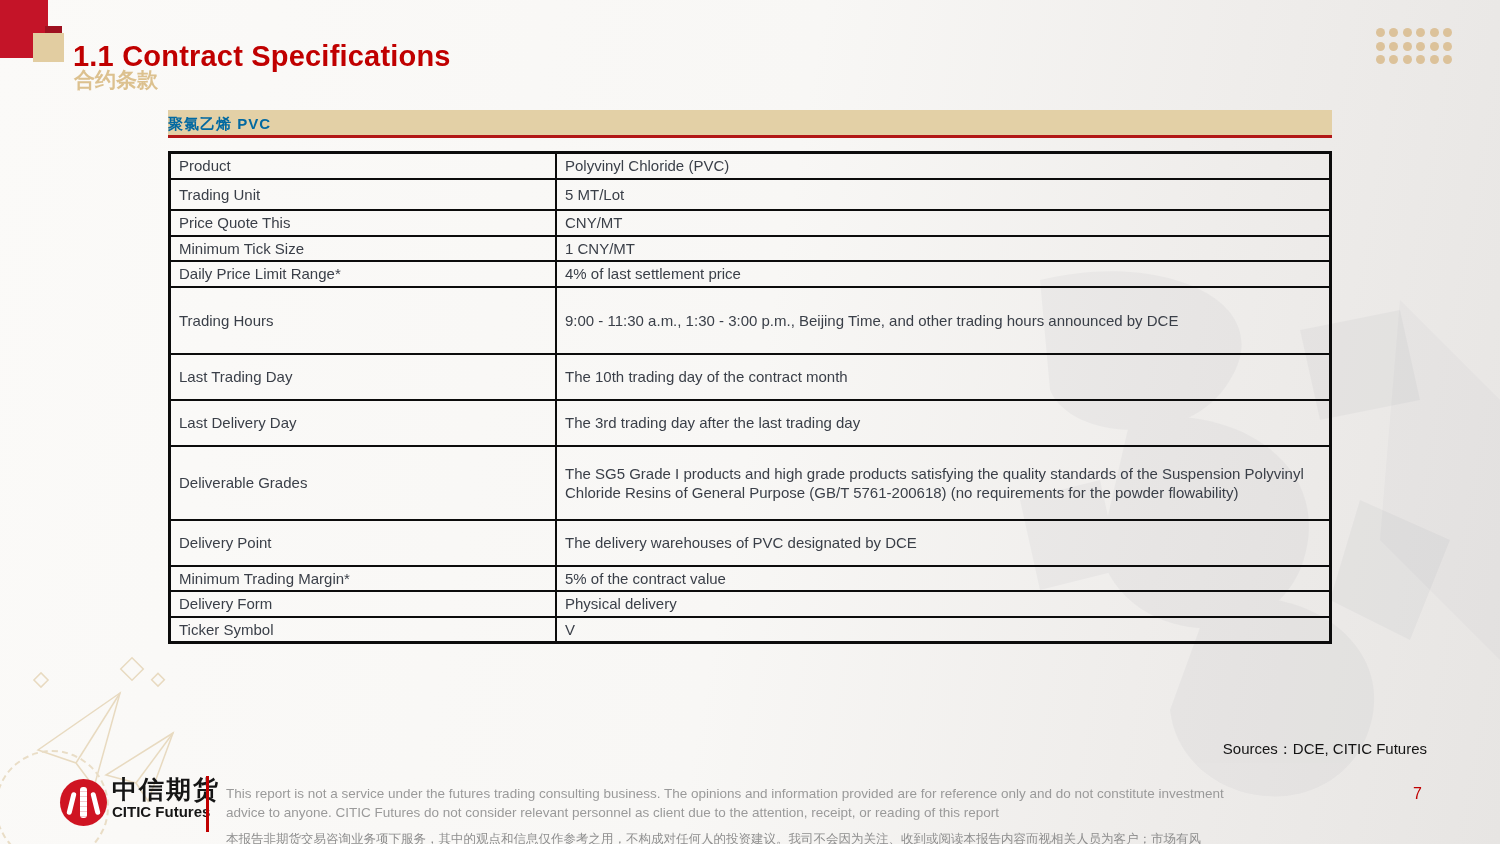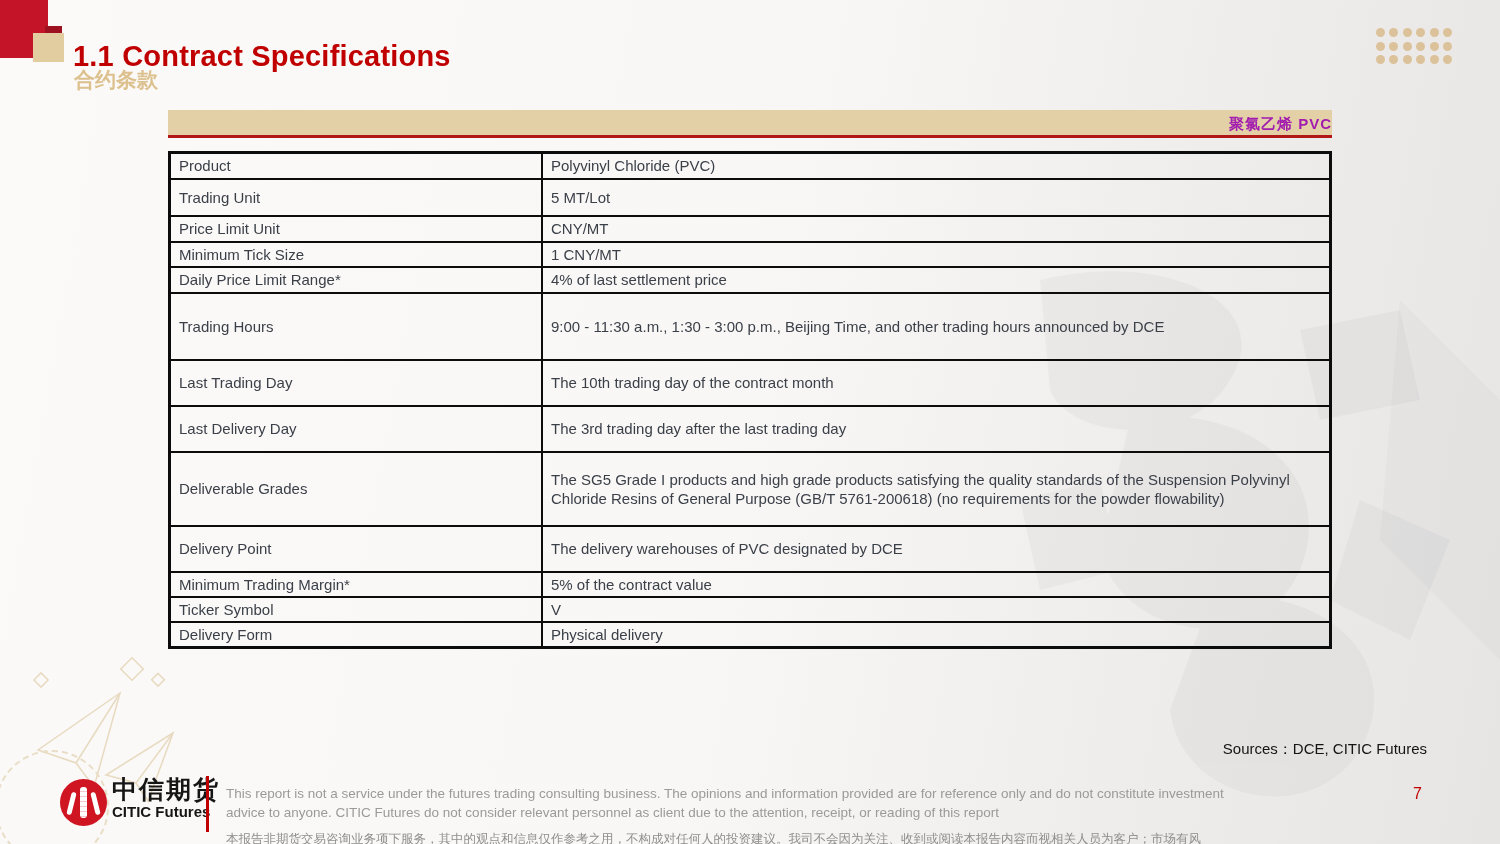--- a/index.html
+++ b/index.html
@@ -15,30 +15,30 @@
   .sq-tan{left:33px;top:33px;width:31px;height:29px;background:#e2cda1;z-index:3;}
   .page-title{position:absolute;left:73px;top:40px;margin:0;font-size:29px;font-weight:bold;color:#c00000;letter-spacing:.2px;z-index:4;}
   .page-subtitle{position:absolute;left:74px;top:66px;font-size:21px;font-weight:bold;color:#dcc18f;z-index:4;}
   
   .dots{position:absolute;left:1376px;top:28px;display:grid;grid-template-columns:repeat(6,13.4px);grid-auto-rows:13.5px;z-index:2;}
   .dots span{width:9px;height:9px;border-radius:50%;background:#dcc29a;}
   
   .caption-bar{
     position:absolute;left:168px;top:110px;width:1164px;height:28px;
     background:#e3d0a6;border-bottom:3px solid #b21717;
-    color:#a21caf;font-size:15px;font-weight:bold;letter-spacing:1px;
-    text-align:right;line-height:28px;z-index:5;box-sizing:border-box;
+    color:#0369a1;font-size:15px;font-weight:bold;letter-spacing:1px;
+    text-align:left;line-height:28px;z-index:5;box-sizing:border-box;
   }
   
   table.spec{
     position:absolute;left:168px;top:151px;width:1164px;
     border-collapse:collapse;border:3px solid #0c0c0c;
     font-size:15px;color:#3a3f48;z-index:5;table-layout:fixed;
   }
-  table.spec td{border:2px solid #0c0c0c;vertical-align:middle;line-height:19px;padding:2px 0 2px 8px;}
+  table.spec td{border:2px solid #0c0c0c;vertical-align:middle;line-height:19px;padding:2px 14px 2px 8px;}
   table.spec td.lab{width:362px;}
   
   .sources{position:absolute;top:740px;right:73px;font-size:15px;color:#141414;z-index:5;}
   .page-number{position:absolute;left:1413px;top:785px;font-size:16px;color:#c00000;z-index:5;}
   
   .dashed-circle{position:absolute;left:-5px;top:750px;width:110px;height:110px;border:2px dashed #e9ddc6;border-radius:50%;z-index:1;}
   .logo-circle{position:absolute;left:60px;top:779px;width:47px;height:47px;border-radius:50%;background:#cf1422;z-index:4;}
   .logo-bar{position:absolute;background:#fff;border-radius:3px;}
   .logo-bar.l{left:9px;top:13px;width:5px;height:23px;transform:rotate(14deg);}
   .logo-bar.r{right:9px;top:13px;width:5px;height:23px;transform:rotate(-14deg);}
@@ -113,26 +113,26 @@
   </div>
 
   <div class="caption-bar">聚氯乙烯 PVC</div>
 
   <table class="spec">
     <tbody>
       <tr style="height:26px">
           <td class="lab">Product</td>
           <td>Polyvinyl Chloride (PVC)</td>
         </tr>
-      <tr style="height:37px">
+      <tr style="height:31px">
           <td class="lab">Trading Unit</td>
           <td>5 MT/Lot</td>
         </tr>
       <tr style="height:26px">
-          <td class="lab">Price Limit Unit</td>
+          <td class="lab">Price Quote This</td>
           <td>CNY/MT</td>
         </tr>
       <tr style="height:25px">
           <td class="lab">Minimum Tick Size</td>
           <td>1 CNY/MT</td>
         </tr>
       <tr style="height:26px">
           <td class="lab">Daily Price Limit Range*</td>
           <td>4% of last settlement price</td>
         </tr>
@@ -153,27 +153,27 @@
           <td>The SG5 Grade I products and high grade products satisfying the quality standards of the Suspension Polyvinyl Chloride Resins of General Purpose (GB/T 5761-200618) (no requirements for the powder flowability)</td>
         </tr>
       <tr style="height:46px">
           <td class="lab">Delivery Point</td>
           <td>The delivery warehouses of PVC designated by DCE</td>
         </tr>
       <tr style="height:17px">
           <td class="lab">Minimum Trading Margin*</td>
           <td>5% of the contract value</td>
         </tr>
+      <tr style="height:26px">
+          <td class="lab">Delivery Form</td>
+          <td>Physical delivery</td>
+        </tr>
       <tr style="height:25px">
           <td class="lab">Ticker Symbol</td>
           <td>V</td>
-        </tr>
-      <tr style="height:26px">
-          <td class="lab">Delivery Form</td>
-          <td>Physical delivery</td>
         </tr>
     </tbody>
   </table>
 
   <div class="sources">Sources：DCE, CITIC Futures</div>
 
   <div class="dashed-circle"></div>
   <div class="logo-circle">
     <div class="logo-bar l"></div>
     <div class="logo-bar c"></div>

